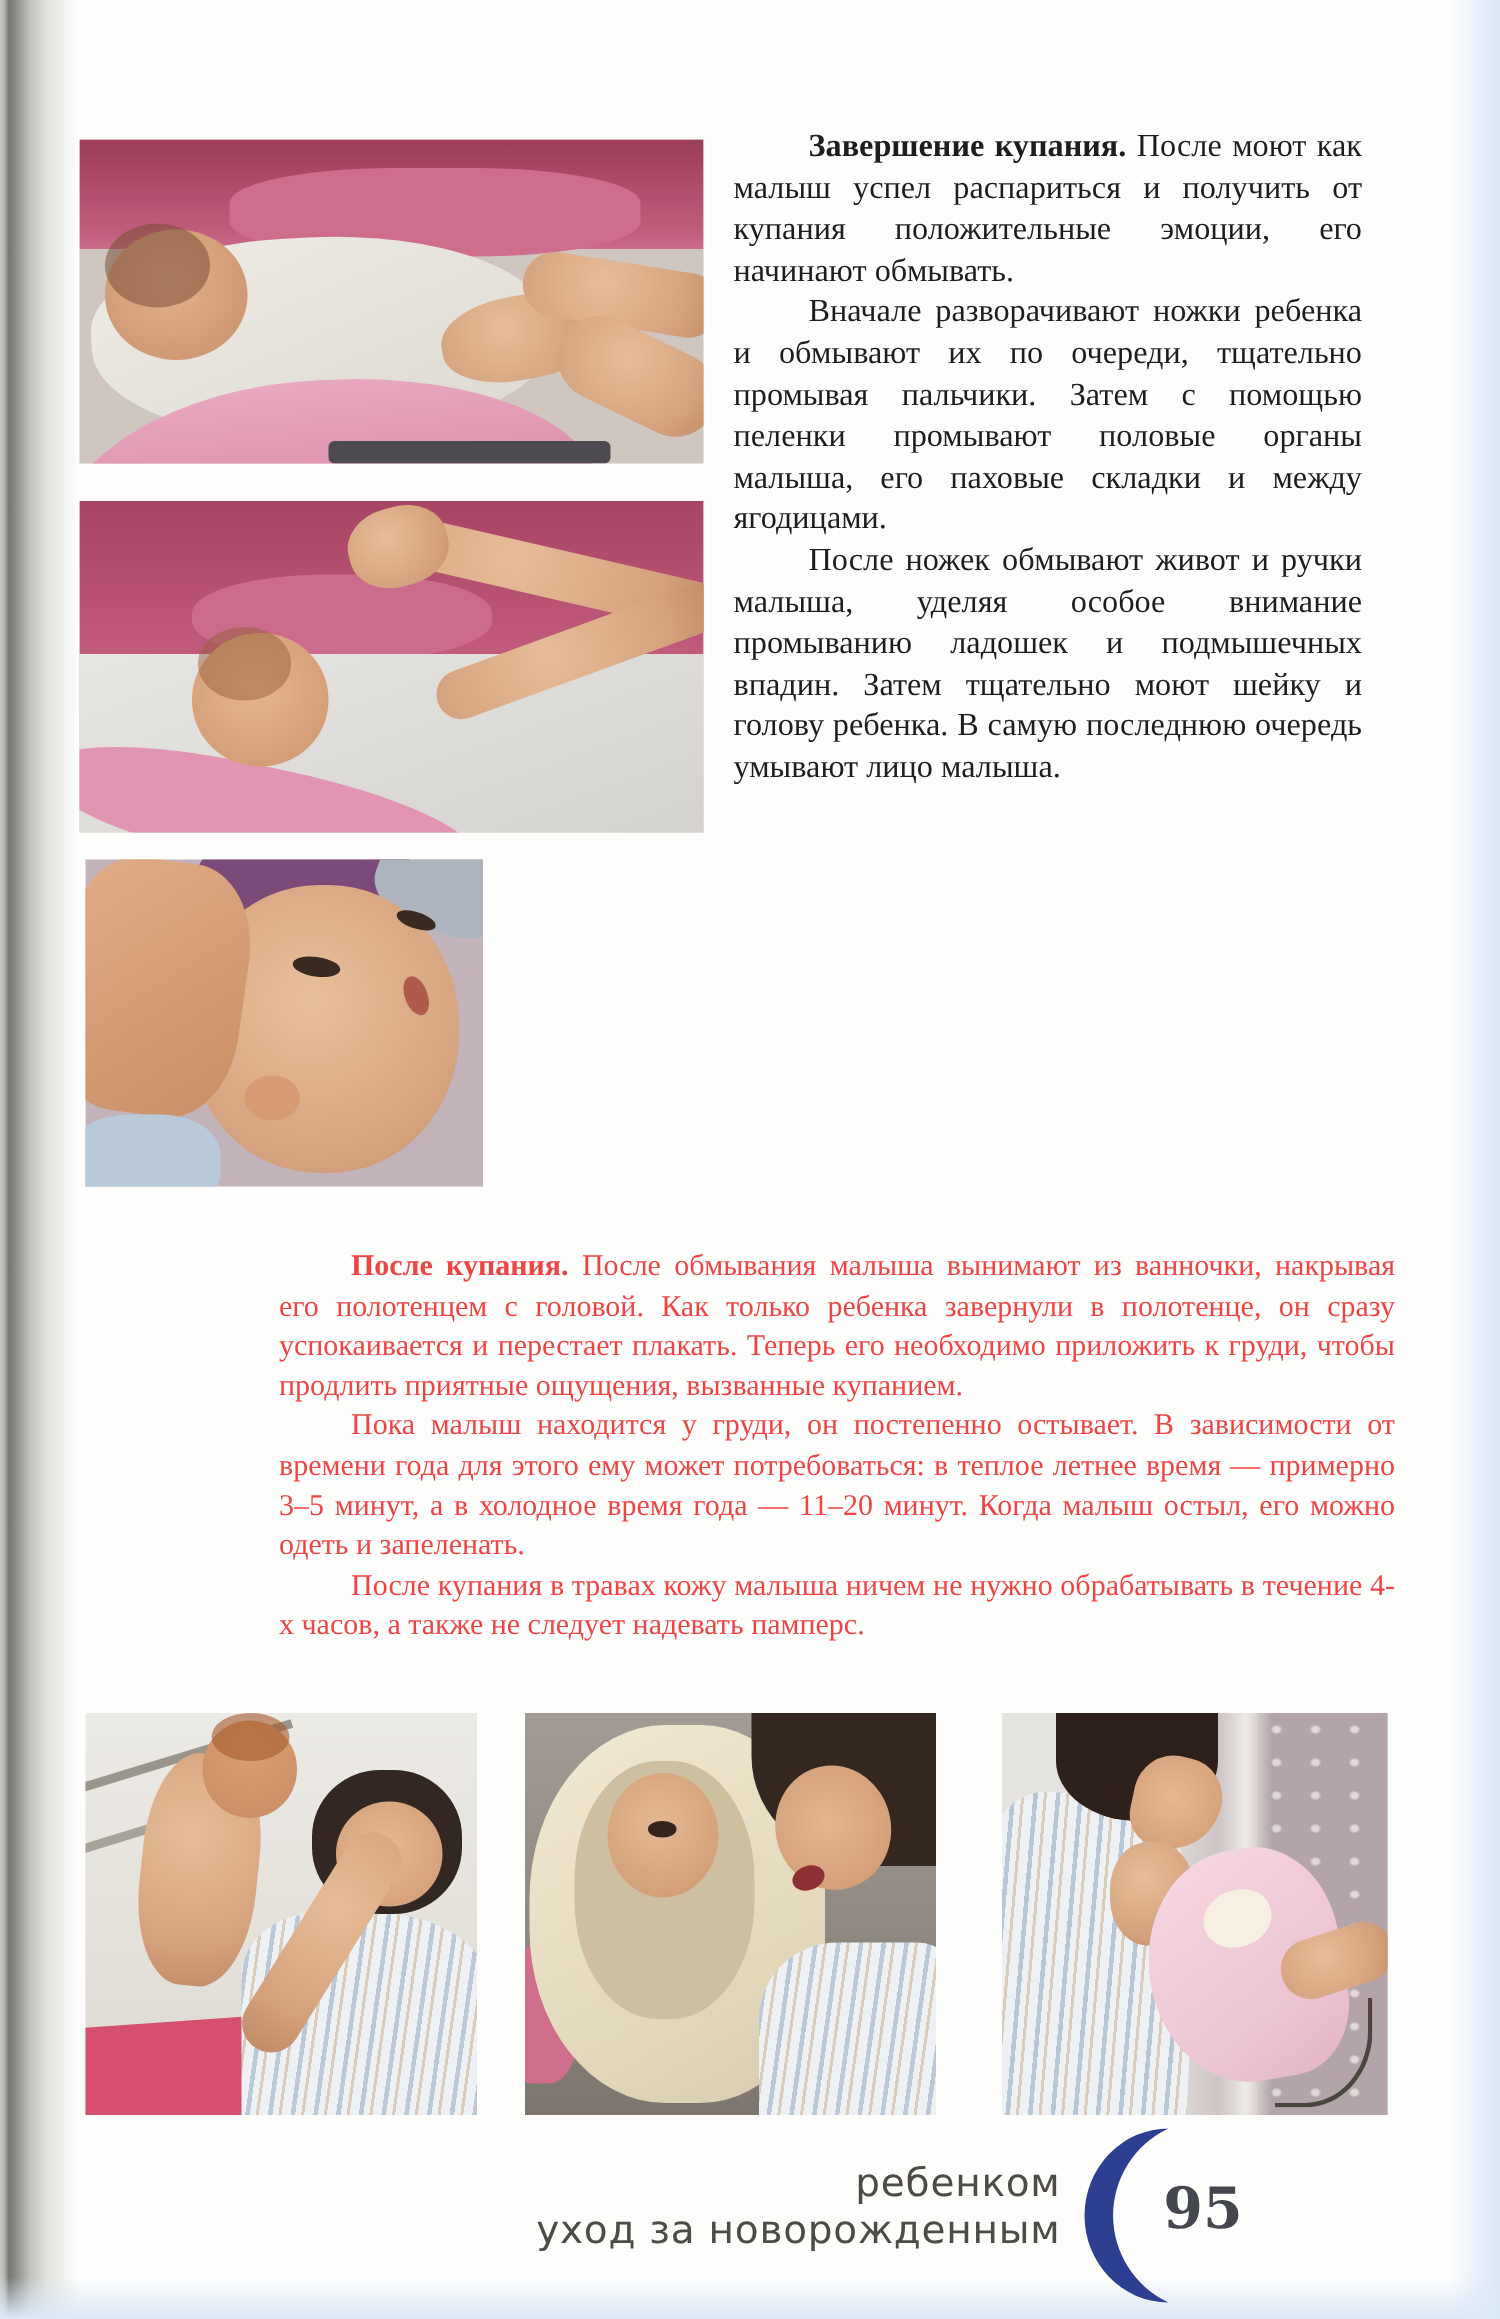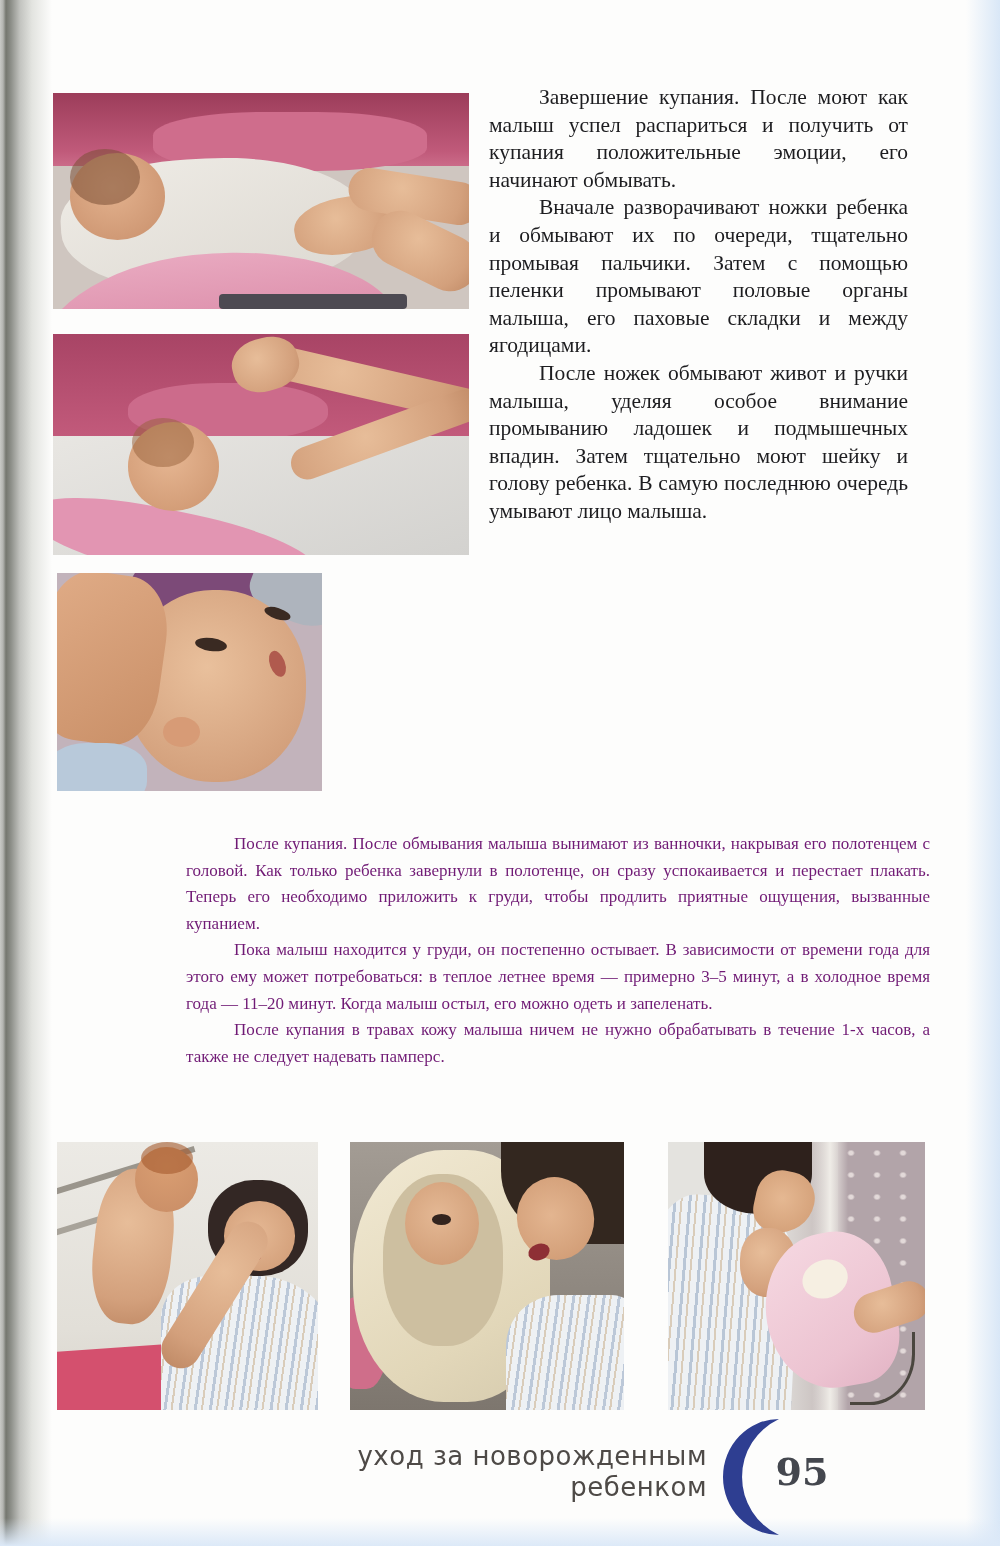--- a/index.html
+++ b/index.html
@@ -103,23 +103,23 @@
   #photoC .baby{left:38%;top:34%;width:50%;height:58%;background:linear-gradient(150deg,#f6d9e2,#ecc3d1 70%,#e2b3c4);border-radius:52% 42% 34% 50%;transform:rotate(-10deg);}
   #photoC .baby-fold{left:52%;top:44%;width:18%;height:14%;background:#f6efe2;border-radius:50%;transform:rotate(-20deg);}
   #photoC .m-arm{right:-2%;top:54%;width:30%;height:15%;border-radius:40px;transform:rotate(-18deg);}
   #photoC .cord{right:4%;bottom:2%;width:24%;height:26%;border:3px solid #4a463f;border-top:none;border-left:none;border-radius:0 0 70% 0;background:transparent;}
 
   
   .col-right{position:absolute;left:489px;top:84px;width:419px;text-align:justify;
     font-size:21.5px;line-height:27.6px;color:#1d1d20;}
   .col-right p{margin:0;text-indent:50px;}
   .block-mid{position:absolute;left:186px;top:831px;width:744px;text-align:justify;
-    font-size:17px;line-height:26.6px;color:#701a75;}
+    font-size:20px;line-height:26.6px;color:#ef4444;}
   .block-mid p{margin:0;text-indent:48px;}
-  .lead{font-weight:normal;margin-top:45px;}
+  .lead{font-weight:bold;margin-top:45px;}
 
   
   .footer-title{position:absolute;right:293px;top:1441px;text-align:right;
     font-family:"DejaVu Sans",sans-serif;font-size:26px;line-height:31px;color:#4e4a47;letter-spacing:.5px;}
   .crescent{position:absolute;left:722px;top:1418px;width:60px;height:118px;}
   .page-num{position:absolute;left:770px;top:1449px;width:64px;text-align:center;
     font-family:"DejaVu Serif",serif;font-weight:bold;font-size:38px;color:#44474e;}
 </style>
 </head>
 <body>
@@ -169,21 +169,21 @@
 
   <div class="col-right">
     <p><span class="lead">Завершение купания.</span> <span>После моют как малыш успел распариться и получить от купания положительные эмоции, его начинают обмывать.</span></p>
     <p><span>Вначале разворачивают ножки ребенка и обмывают их по очереди, тщательно промывая пальчики. Затем с помощью пеленки промывают половые органы малыша, его паховые складки и между ягодицами.</span></p>
     <p><span>После ножек обмывают живот и ручки малыша, уделяя особое внимание промыванию ладошек и подмышечных впадин. Затем тщательно моют шейку и голову ребенка. В самую последнюю очередь умывают лицо малыша.</span></p>
   </div>
 
   <div class="block-mid">
     <p><span class="lead">После купания.</span> <span>После обмывания малыша вынимают из ванночки, накрывая его полотенцем с головой. Как только ребенка завернули в полотенце, он сразу успокаивается и перестает плакать. Теперь его необходимо приложить к груди, чтобы продлить приятные ощущения, вызванные купанием.</span></p>
     <p><span>Пока малыш находится у груди, он постепенно остывает. В зависимости от времени года для этого ему может потребоваться: в теплое летнее время — примерно 3–5 минут, а в холодное время года — 11–20 минут. Когда малыш остыл, его можно одеть и запеленать.</span></p>
-    <p><span>После купания в травах кожу малыша ничем не нужно обрабатывать в течение 1-х часов, а также не следует надевать памперс.</span></p>
+    <p><span>После купания в травах кожу малыша ничем не нужно обрабатывать в течение 4-х часов, а также не следует надевать памперс.</span></p>
   </div>
 
   <div class="photo" id="photoA">
     <div class="rail1"></div>
     <div class="rail2"></div>
     <div class="tub"></div>
     <div class="baby skin"></div>
     <div class="baby-head"></div>
     <div class="baby-hair"></div>
     <div class="m-hair"></div>
@@ -212,21 +212,21 @@
     <div class="m-hair"></div>
     <div class="m-face"></div>
     <div class="m-chest skin"></div>
     <div class="baby"></div>
     <div class="baby-fold"></div>
     <div class="m-arm skin"></div>
     <div class="cord"></div>
   </div>
 
   <div class="footer-title">
+    <div>ребенком</div>
     <div>уход за новорожденным</div>
-    <div>ребенком</div>
   </div>
   <svg class="crescent" viewBox="0 0 60 118">
     <path d="M57,1 A56,58 0 0 0 57,117 A64,64 0 0 1 57,1 Z" fill="#2e3e91"></path>
   </svg>
   <div class="page-num">95</div>
 
 </div>
 
 </body></html>

